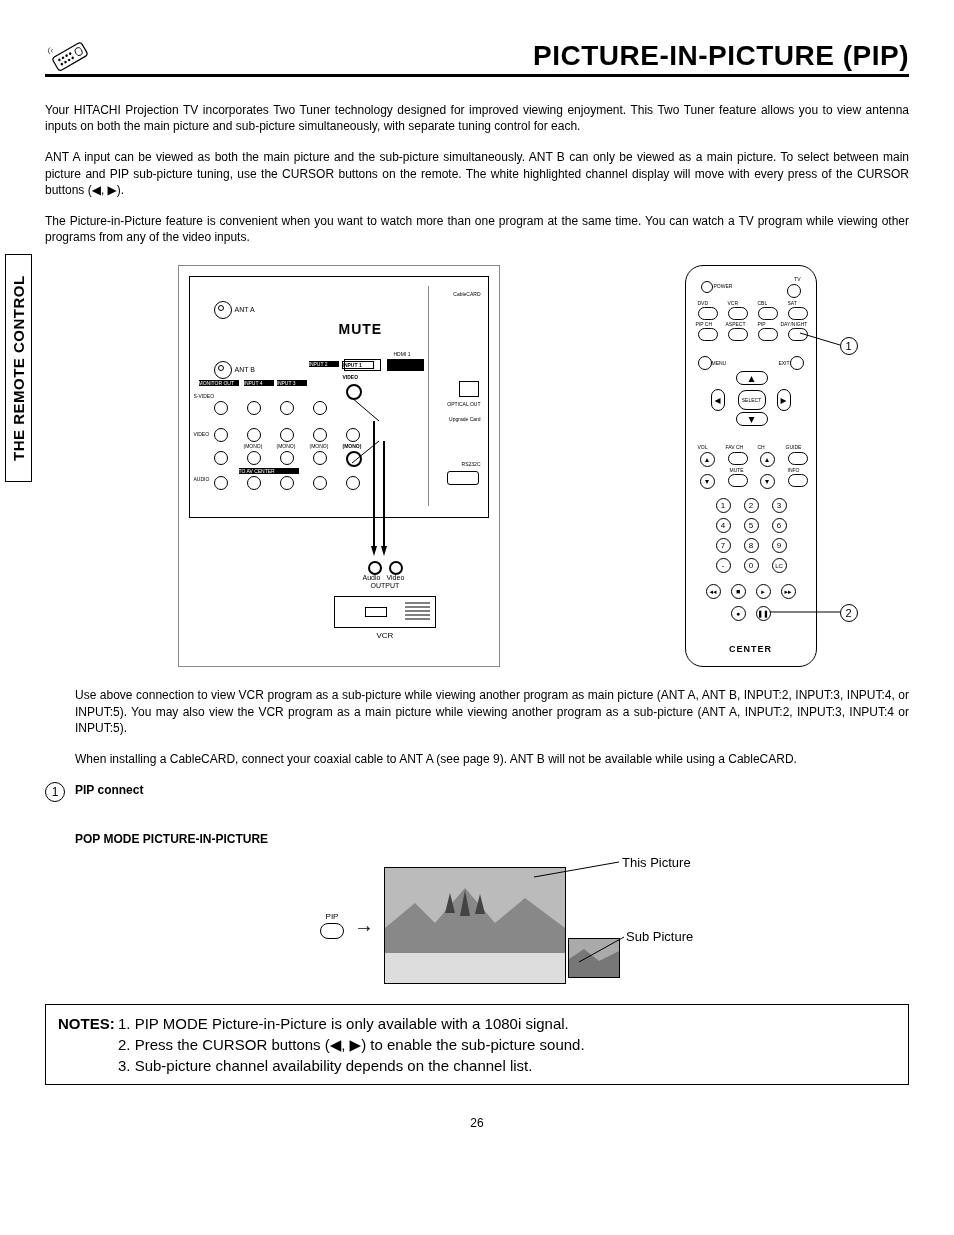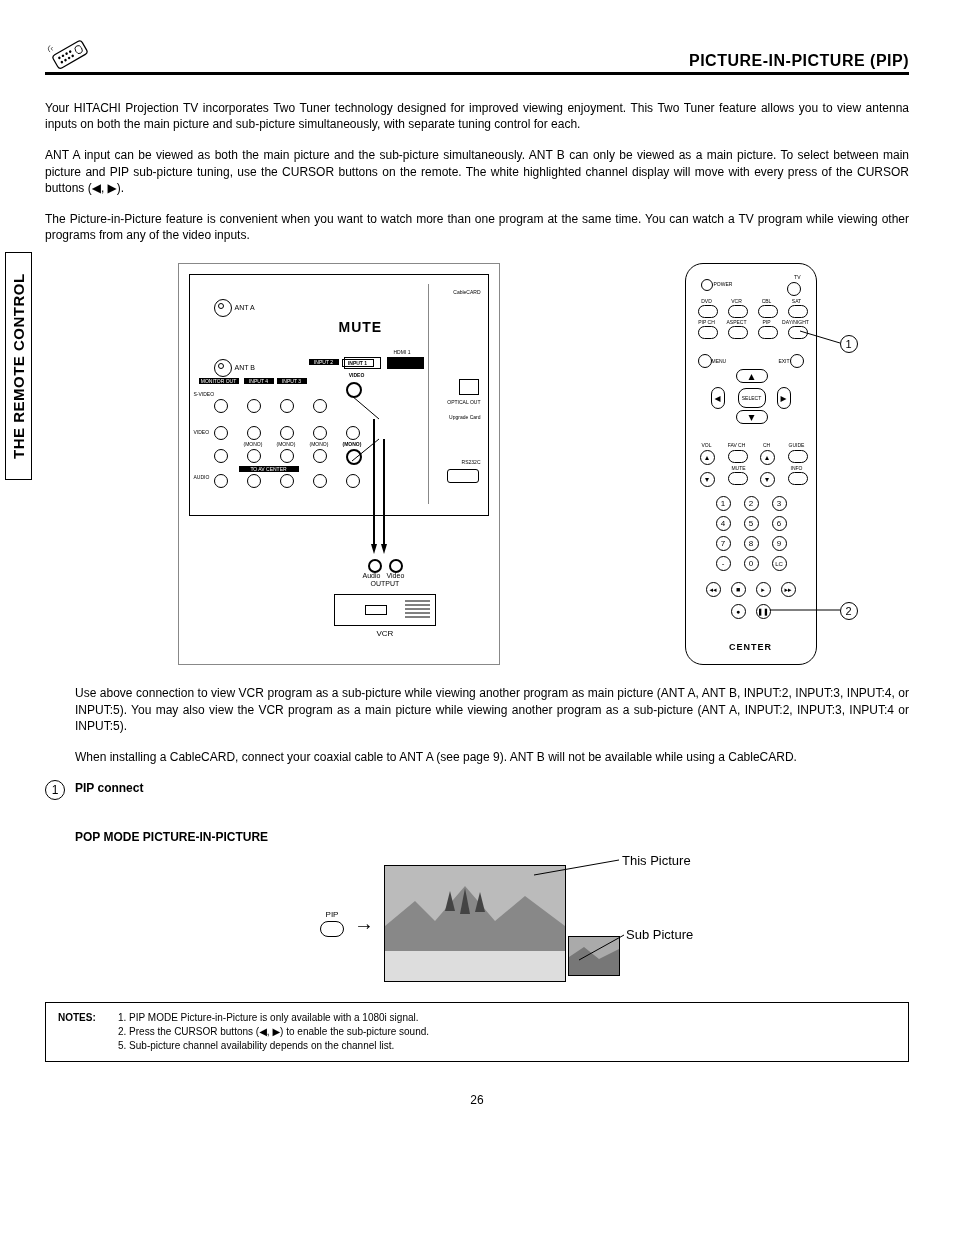--- a/index.html
+++ b/index.html
@@ -15,21 +15,21 @@
     justify-content: space-between;
     align-items: flex-end;
     border-bottom: 3px solid #000;
     padding-bottom: 2px;
   }
   .remote-icon {
     width: 50px;
     height: 30px;
   }
   .page-title {
-    font-size: 16px;
+    font-size: 28px;
     font-weight: bold;
     letter-spacing: 0.5px;
   }
   .content {
     margin-top: 25px;
     position: relative;
   }
   .side-tab {
     position: absolute;
     left: -40px;
@@ -115,21 +115,21 @@
     display: flex;
     justify-content: center;
     align-items: center;
     gap: 10px;
     margin: 20px 0;
   }
   .notes-box {
     border: 1px solid #000;
     padding: 8px 12px;
     margin-top: 10px;
-    font-size: 10px;
+    font-size: 15px;
     line-height: 1.4;
   }
   .notes-head {
     font-weight: bold;
     display: inline-block;
     width: 60px;
   }
   .page-num {
     text-align: center;
     margin-top: 31px;
@@ -143,21 +143,20 @@
   }
   .rbtn-pill {
     position: absolute;
     border: 1px solid #000;
     border-radius: 8px;
     background: #fff;
   }
   .rlabel {
     position: absolute;
     font-size: 5px;
-    text-align: center;
   }
   .rnum {
     position: absolute;
     width: 13px;
     height: 13px;
     border: 1px solid #000;
     border-radius: 50%;
     font-size: 8px;
     display: flex;
     align-items: center;
@@ -459,19 +458,19 @@
       <div style="position:absolute;left:242px;top:62px;font-size:13px;white-space:nowrap;">Sub Picture</div>
     </div>
   </div>
 
   <div class="notes-box">
     <div style="display:flex;">
       <span class="notes-head">NOTES:</span>
       <div>
         <div>1.  PIP MODE Picture-in-Picture is only available with a 1080i signal.</div>
         <div>2.  Press the CURSOR buttons (◀, ▶) to enable the sub-picture sound.</div>
-        <div>5.  Sub-picture channel availability depends on the channel list.</div>
+        <div>3.  Sub-picture channel availability depends on the channel list.</div>
       </div>
     </div>
   </div>
 
   <div class="page-num">26</div>
 </div>
 
 </body></html>

